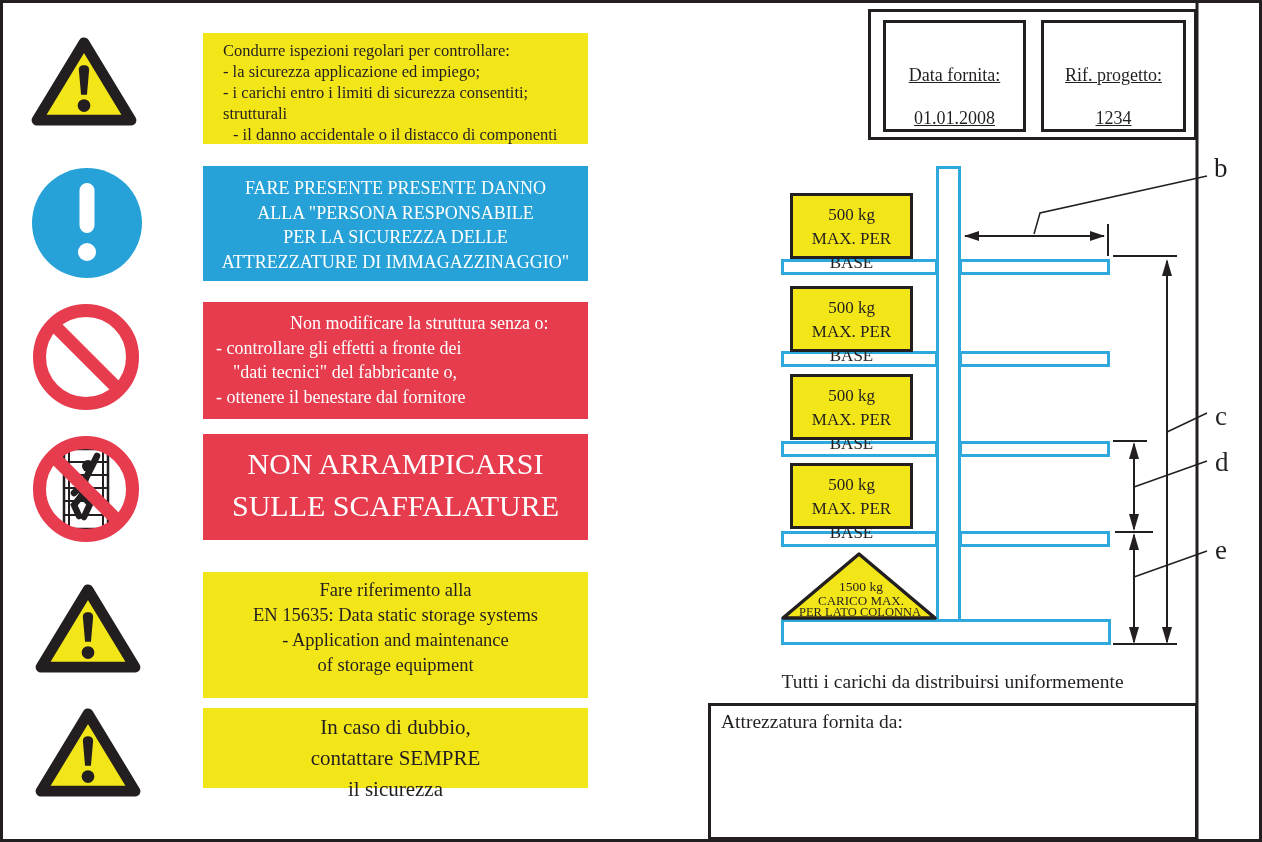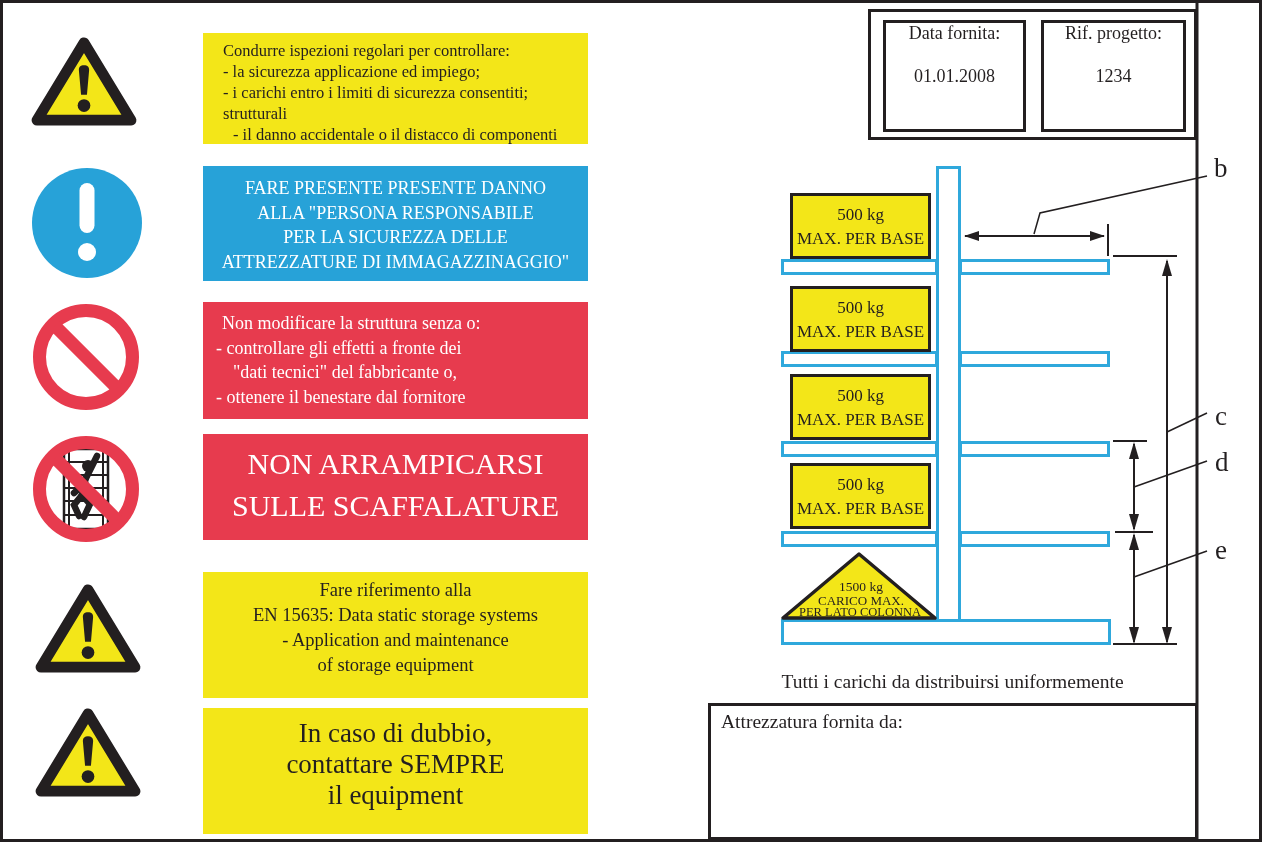--- a/index.html
+++ b/index.html
@@ -16,36 +16,36 @@
   .notice{position:absolute;left:200px;width:385px;box-sizing:border-box;}
   .notice .ln{white-space:nowrap;}
   .bg-yellow{background:var(--yellow);color:var(--ink);}
   .bg-blue{background:var(--blue);color:#fff;}
   .bg-red{background:var(--red);color:#fff;}
   .n1{top:30px;height:111px;font-size:16.5px;line-height:21px;padding-top:7px;}
   .n1 .ln{padding-left:20px;}
   .n1 .ln:nth-child(5){padding-left:30px;}
   .n2{top:163px;height:115px;font-size:18px;line-height:24.5px;padding-top:10px;text-align:center;}
   .n3{top:299px;height:117px;font-size:18px;line-height:24.5px;padding-top:9px;}
-  .n3 .ln:nth-child(1){padding-left:19px;}
+  .n3 .ln:nth-child(1){padding-left:49px;margin-left:38px;}
   .n3 .ln:nth-child(2){padding-left:13px;}
   .n3 .ln:nth-child(3){padding-left:30px;}
   .n3 .ln:nth-child(4){padding-left:13px;}
   .n4{top:431px;height:106px;font-size:30px;line-height:42px;padding-top:9px;text-align:center;}
   .n5{top:569px;height:126px;font-size:18.5px;line-height:25px;padding-top:6px;text-align:center;}
-  .n6{top:705px;height:126px;font-size:27px;line-height:31px;padding-top:10px;text-align:center;}
+  .n6{top:705px;height:80px;font-size:21px;line-height:31px;padding-top:4px;text-align:center;}
   
   .hdr-outer{position:absolute;left:865px;top:6px;width:329px;height:131px;border:3px solid var(--ink);box-sizing:border-box;}
   .hdr-box{position:absolute;top:8px;width:143px;height:112px;border:3px solid var(--ink);box-sizing:border-box;
-           display:flex;flex-direction:column;align-items:center;justify-content:flex-start;gap:22px;font-size:18px;text-align:center;}
+           display:flex;flex-direction:column;align-items:center;justify-content:flex-end;gap:22px;font-size:18px;text-align:center;text-decoration:underline;}
   .hdr-box.b1{left:12px;}
   .hdr-box.b2{left:170px;width:145px;}
   
   .rk{position:absolute;background:#fff;border:3px solid var(--rack);box-sizing:border-box;}
-  .loadbox{position:absolute;left:787px;width:141px;height:66px;background:var(--yellow);
+  .loadbox{position:absolute;left:787px;width:123px;height:66px;background:var(--yellow);
            border:3px solid var(--ink);box-sizing:border-box;text-align:center;
            font-size:17px;line-height:24px;padding-top:7px;}
   .dim-label{position:absolute;font-size:27px;}
   .footnote{position:absolute;left:705px;width:489px;top:668px;text-align:center;font-size:19.5px;}
   .supplier{position:absolute;left:705px;top:700px;width:490px;height:137px;border:3px solid var(--ink);
             box-sizing:border-box;font-size:19.5px;padding:5px 10px;}
   .overlay{position:absolute;left:0;top:0;pointer-events:none;}
 </style>
 </head>
 <body>
@@ -146,21 +146,21 @@
   <div class="notice bg-yellow n5">
     <div class="ln">Fare riferimento alla</div>
     <div class="ln">EN 15635: Data static storage systems</div>
     <div class="ln">- Application and maintenance</div>
     <div class="ln">of storage equipment</div>
   </div>
 
   <div class="notice bg-yellow n6">
     <div class="ln">In caso di dubbio,</div>
     <div class="ln">contattare SEMPRE</div>
-    <div class="ln">il equipment</div>
+    <div class="ln">il sicurezza</div>
   </div>
 
   <div class="hdr-outer">
     <div class="hdr-box b1">
       <div>Data fornita:</div>
       <div>01.01.2008</div>
     </div>
     <div class="hdr-box b2">
       <div>Rif. progetto:</div>
       <div>1234</div>

